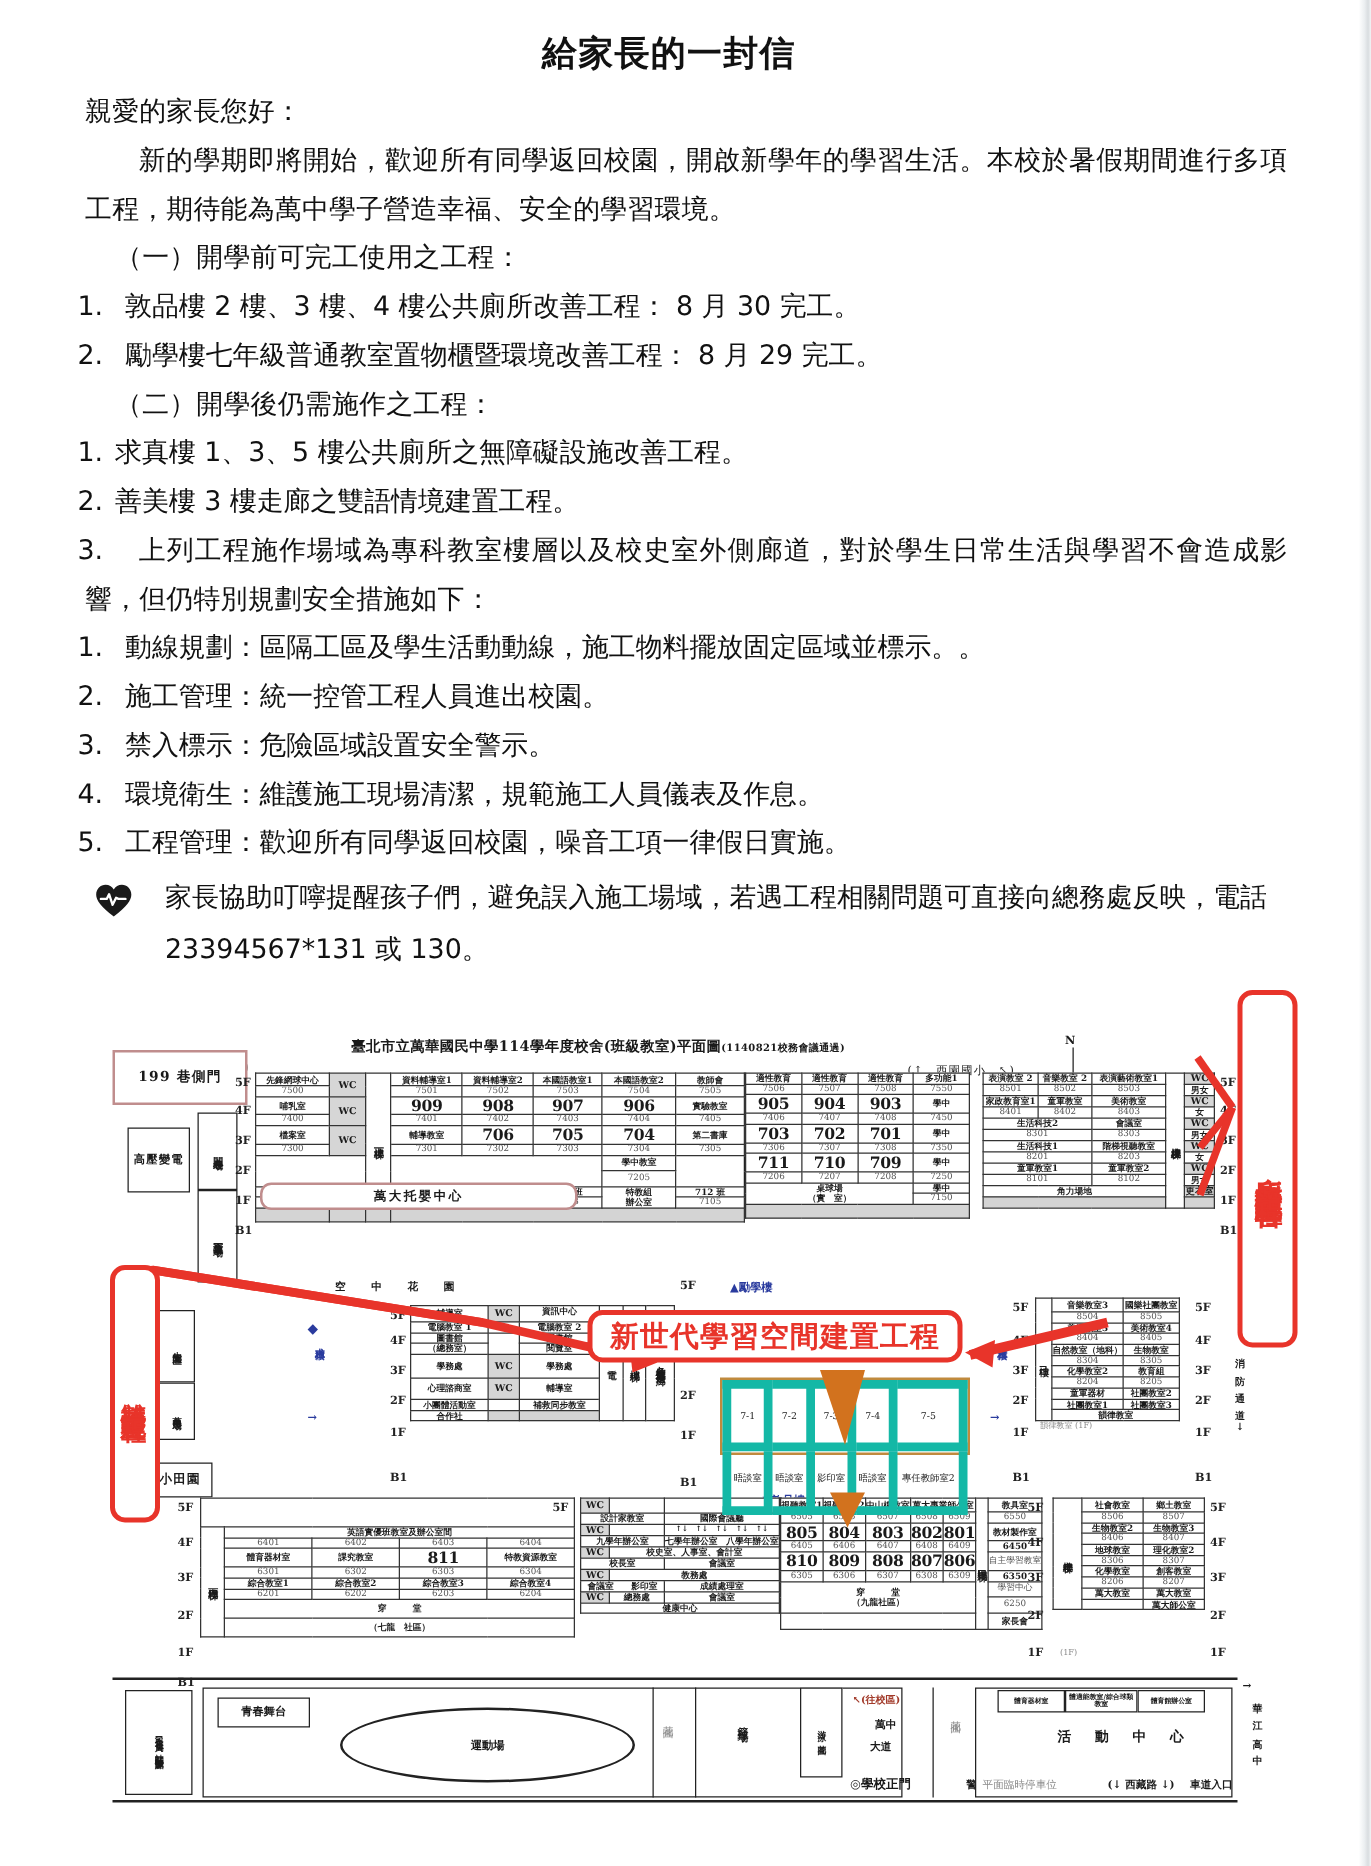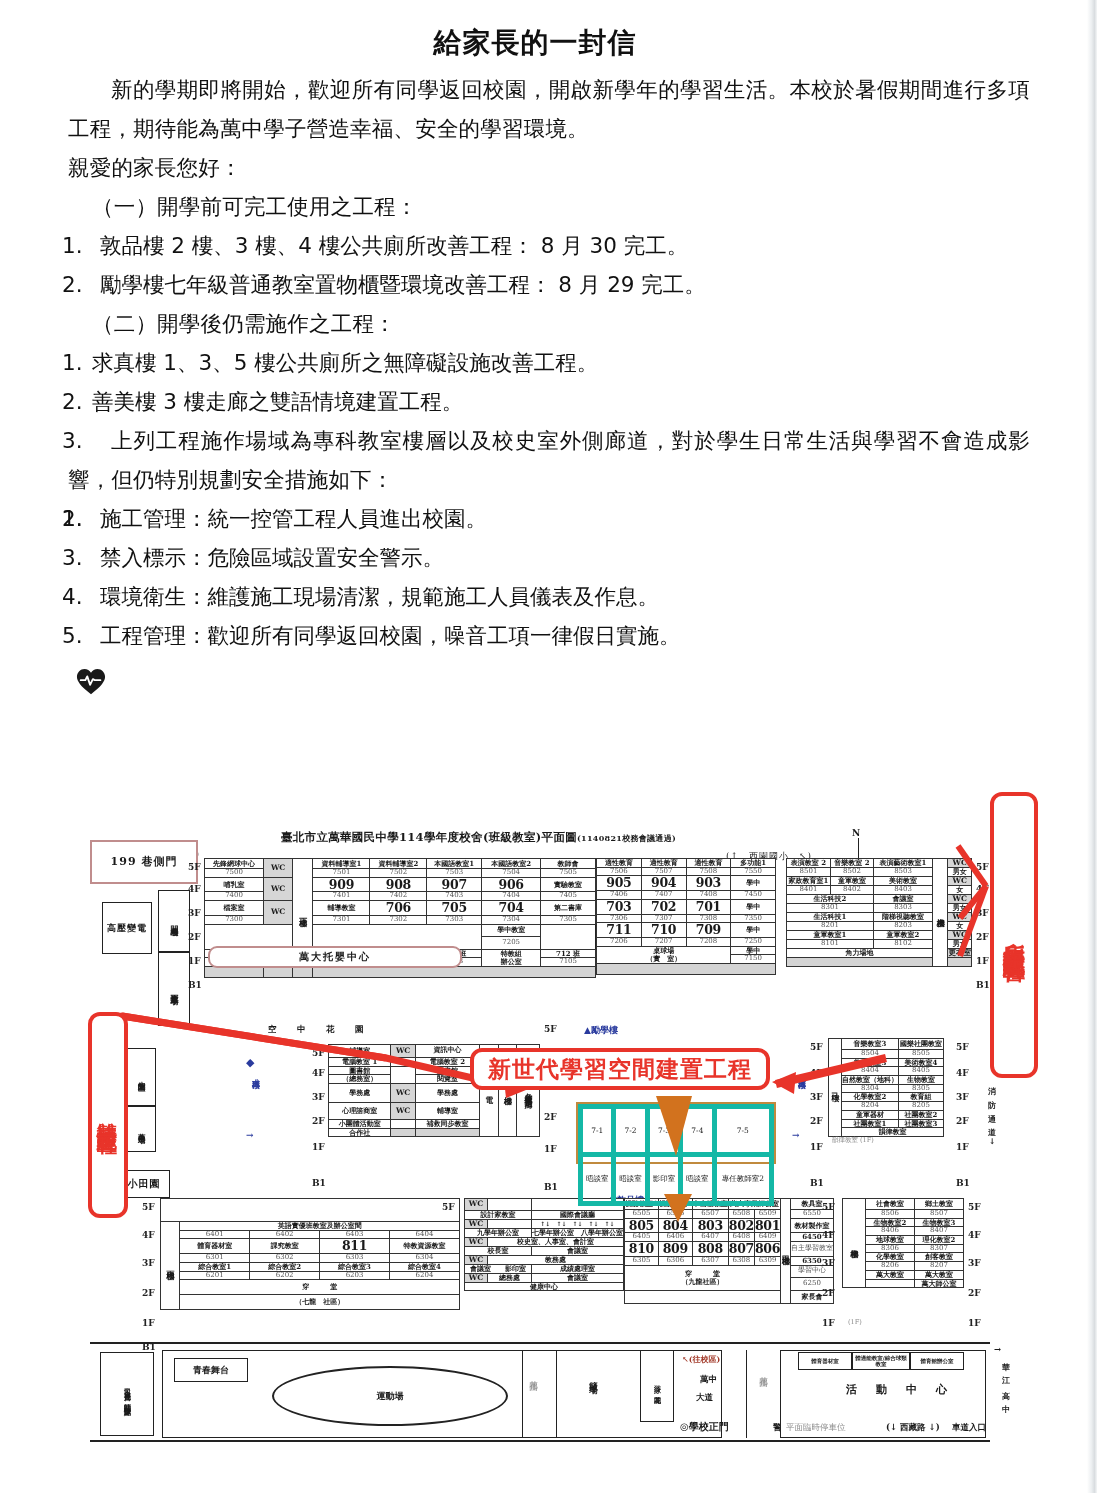--- a/index.html
+++ b/index.html
@@ -140,21 +140,21 @@
     border: 2px solid #c08d8d; border-radius: 9px; background: #fff;
     display: flex; align-items: center; justify-content: center;
     font-family: "DejaVu Serif", serif; font-weight: bold; font-size: 10px;
     letter-spacing: 2px; z-index: 12;
   }
   .orange-box {
     position: absolute; box-sizing: border-box;
     border: 2px solid #c08a3e; background: #fff; z-index: 11;
   }
   .orange-box td {
-    border: 5px solid #14b8a6; font-size: 7.5px; text-align: center;
+    border: 7px solid #14b8a6; font-size: 7.5px; text-align: center;
     font-family: "DejaVu Serif", serif; line-height: 1.25; padding: 17px 0;
   }
   .orange-box table { width: 100%; height: 100%; border-collapse: collapse; }
   .blue-label {
     position: absolute; color: #2a3b9e; font-weight: bold; font-size: 9px;
     font-family: "DejaVu Serif", serif; white-space: nowrap;
   }
   .blue-vert {
     position: absolute; color: #2a3b9e; font-weight: bold; font-size: 9px;
     font-family: "DejaVu Serif", serif;
@@ -177,22 +177,22 @@
   .hline { position: absolute; background: #222; }
 </style>
 </head>
 <body>
 
 <div class="page">
 
   <div class="letter">
     <h1 class="doc-title">給家長的一封信</h1>
 
+    <p class="para">親愛的家長您好：</p>
     <p class="para indent">新的學期即將開始，歡迎所有同學返回校園，開啟新學年的學習生活。本校於暑假期間進行多項工程，期待能為萬中學子營造幸福、安全的學習環境。</p>
-    <p class="para">親愛的家長您好：</p>
 
     <p class="para tight">（一）開學前可完工使用之工程：</p>
     <div class="list-item">
       <span class="num">1.</span>
       <span>敦品樓 2 樓、3 樓、4 樓公共廁所改善工程： 8 月 30 完工。</span>
     </div>
     <div class="list-item">
       <span class="num">2.</span>
       <span>勵學樓七年級普通教室置物櫃暨環境改善工程： 8 月 29 完工。</span>
     </div>
@@ -207,20 +207,21 @@
       <span>善美樓 3 樓走廊之雙語情境建置工程。</span>
     </div>
     <div class="list-item narrow">
       <span class="num">3.</span>
     </div>
 
     <p class="para indent">上列工程施作場域為專科教室樓層以及校史室外側廊道，對於學生日常生活與學習不會造成影響，但仍特別規劃安全措施如下：</p>
 
     <div class="list-item">
       <span class="num">1.</span>
+      <span>動線規劃：區隔工區及學生活動動線，施工物料擺放固定區域並標示。。</span>
     </div>
     <div class="list-item">
       <span class="num">2.</span>
       <span>施工管理：統一控管工程人員進出校園。</span>
     </div>
     <div class="list-item">
       <span class="num">3.</span>
       <span>禁入標示：危險區域設置安全警示。</span>
     </div>
     <div class="list-item">
@@ -230,20 +231,21 @@
     <div class="list-item">
       <span class="num">5.</span>
       <span>工程管理：歡迎所有同學返回校園，噪音工項一律假日實施。</span>
     </div>
 
     <div class="heart-block">
       <svg class="heart-icon" viewBox="0 0 32 32">
         <path d="M16 29 C5 21 1 15 1 10.5 C1 5.5 4.8 2 9 2 C12 2 14.6 3.6 16 6 C17.4 3.6 20 2 23 2 C27.2 2 31 5.5 31 10.5 C31 15 27 21 16 29 Z" fill="#1a1a1a"></path>
         <path d="M5 14 L10 14 L12 10 L15 19 L18 13 L20 14 L26 14" stroke="#ffffff" stroke-width="2" fill="none" stroke-linecap="round" stroke-linejoin="round"></path>
       </svg>
+      <span>家長協助叮嚀提醒孩子們，避免誤入施工場域，若遇工程相關問題可直接向總務處反映，電話 23394567*131 或 130。</span>
     </div>
   </div>
 
   <div class="plan">
 
     <div class="plan-title">
       <span>臺北市立萬華國民中學114學年度校舍(班級教室)平面圖</span><span class="small">(1140821校務會議通過)</span>
     </div>
     <div class="fire-note" style="left:28px; top:22px;">(←　消防通道　→)</div>
     <div class="fire-note" style="left:640px; top:24px;">(↑　西園國小　↖)</div>

